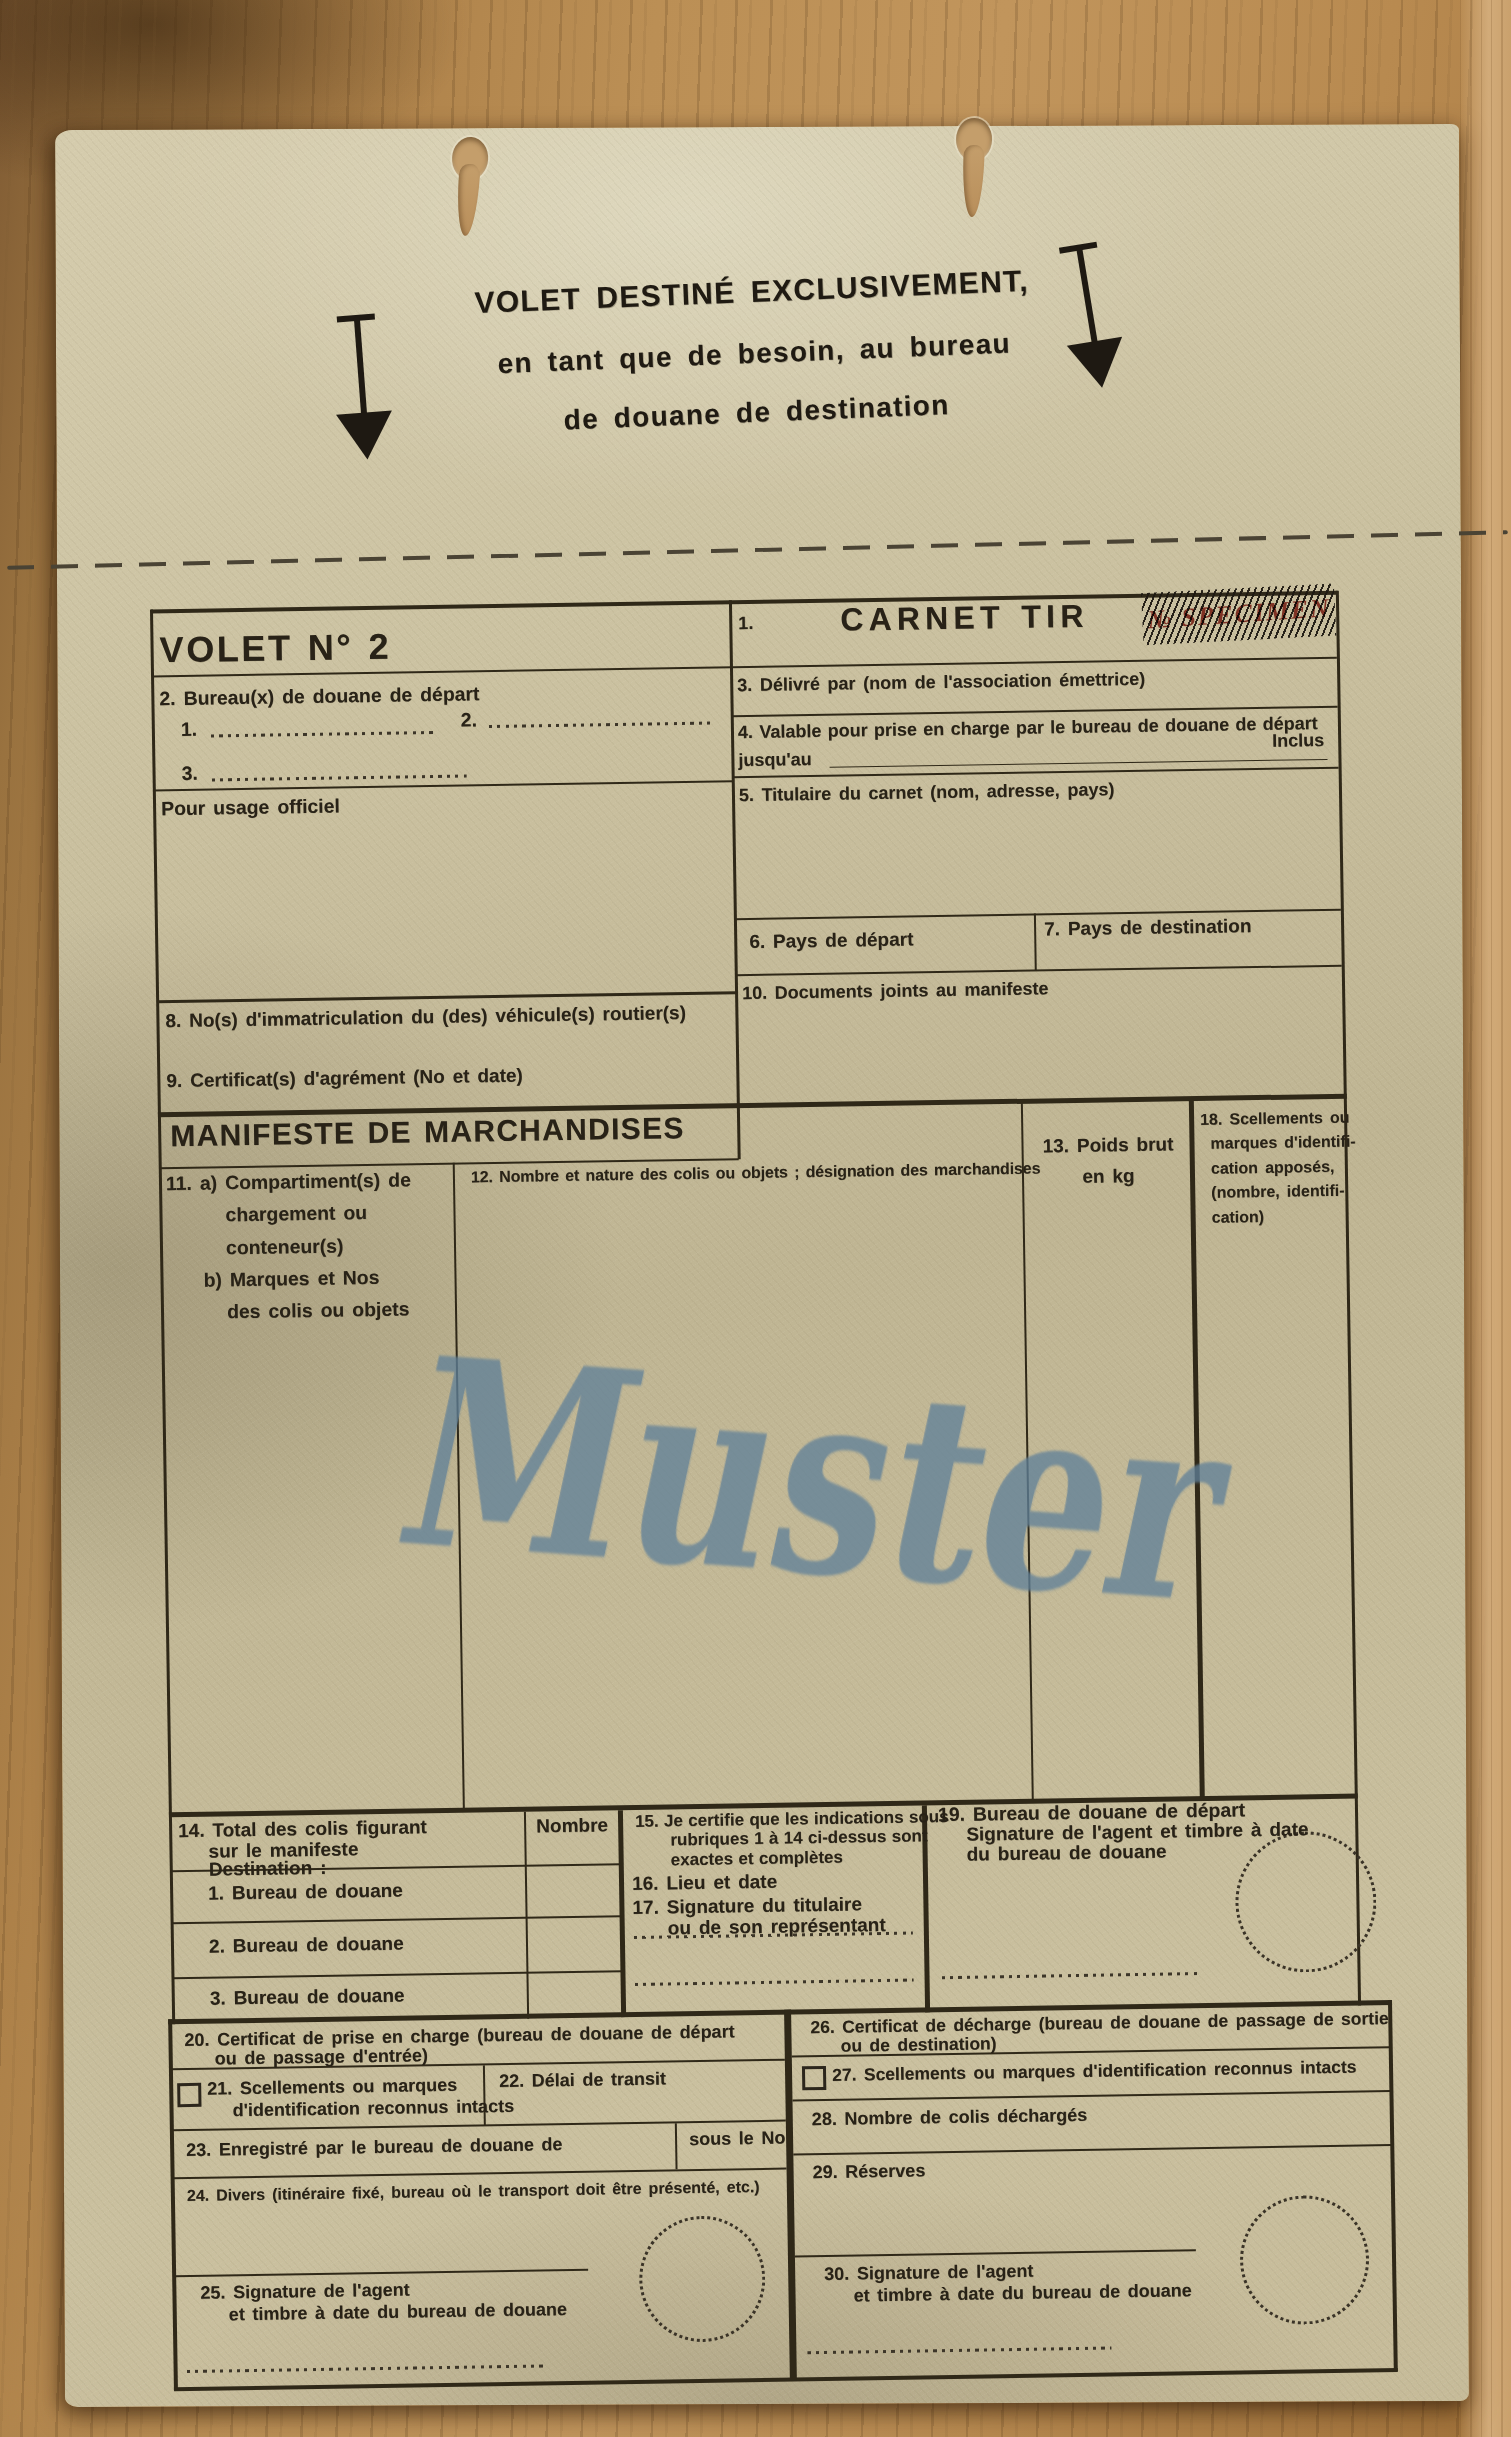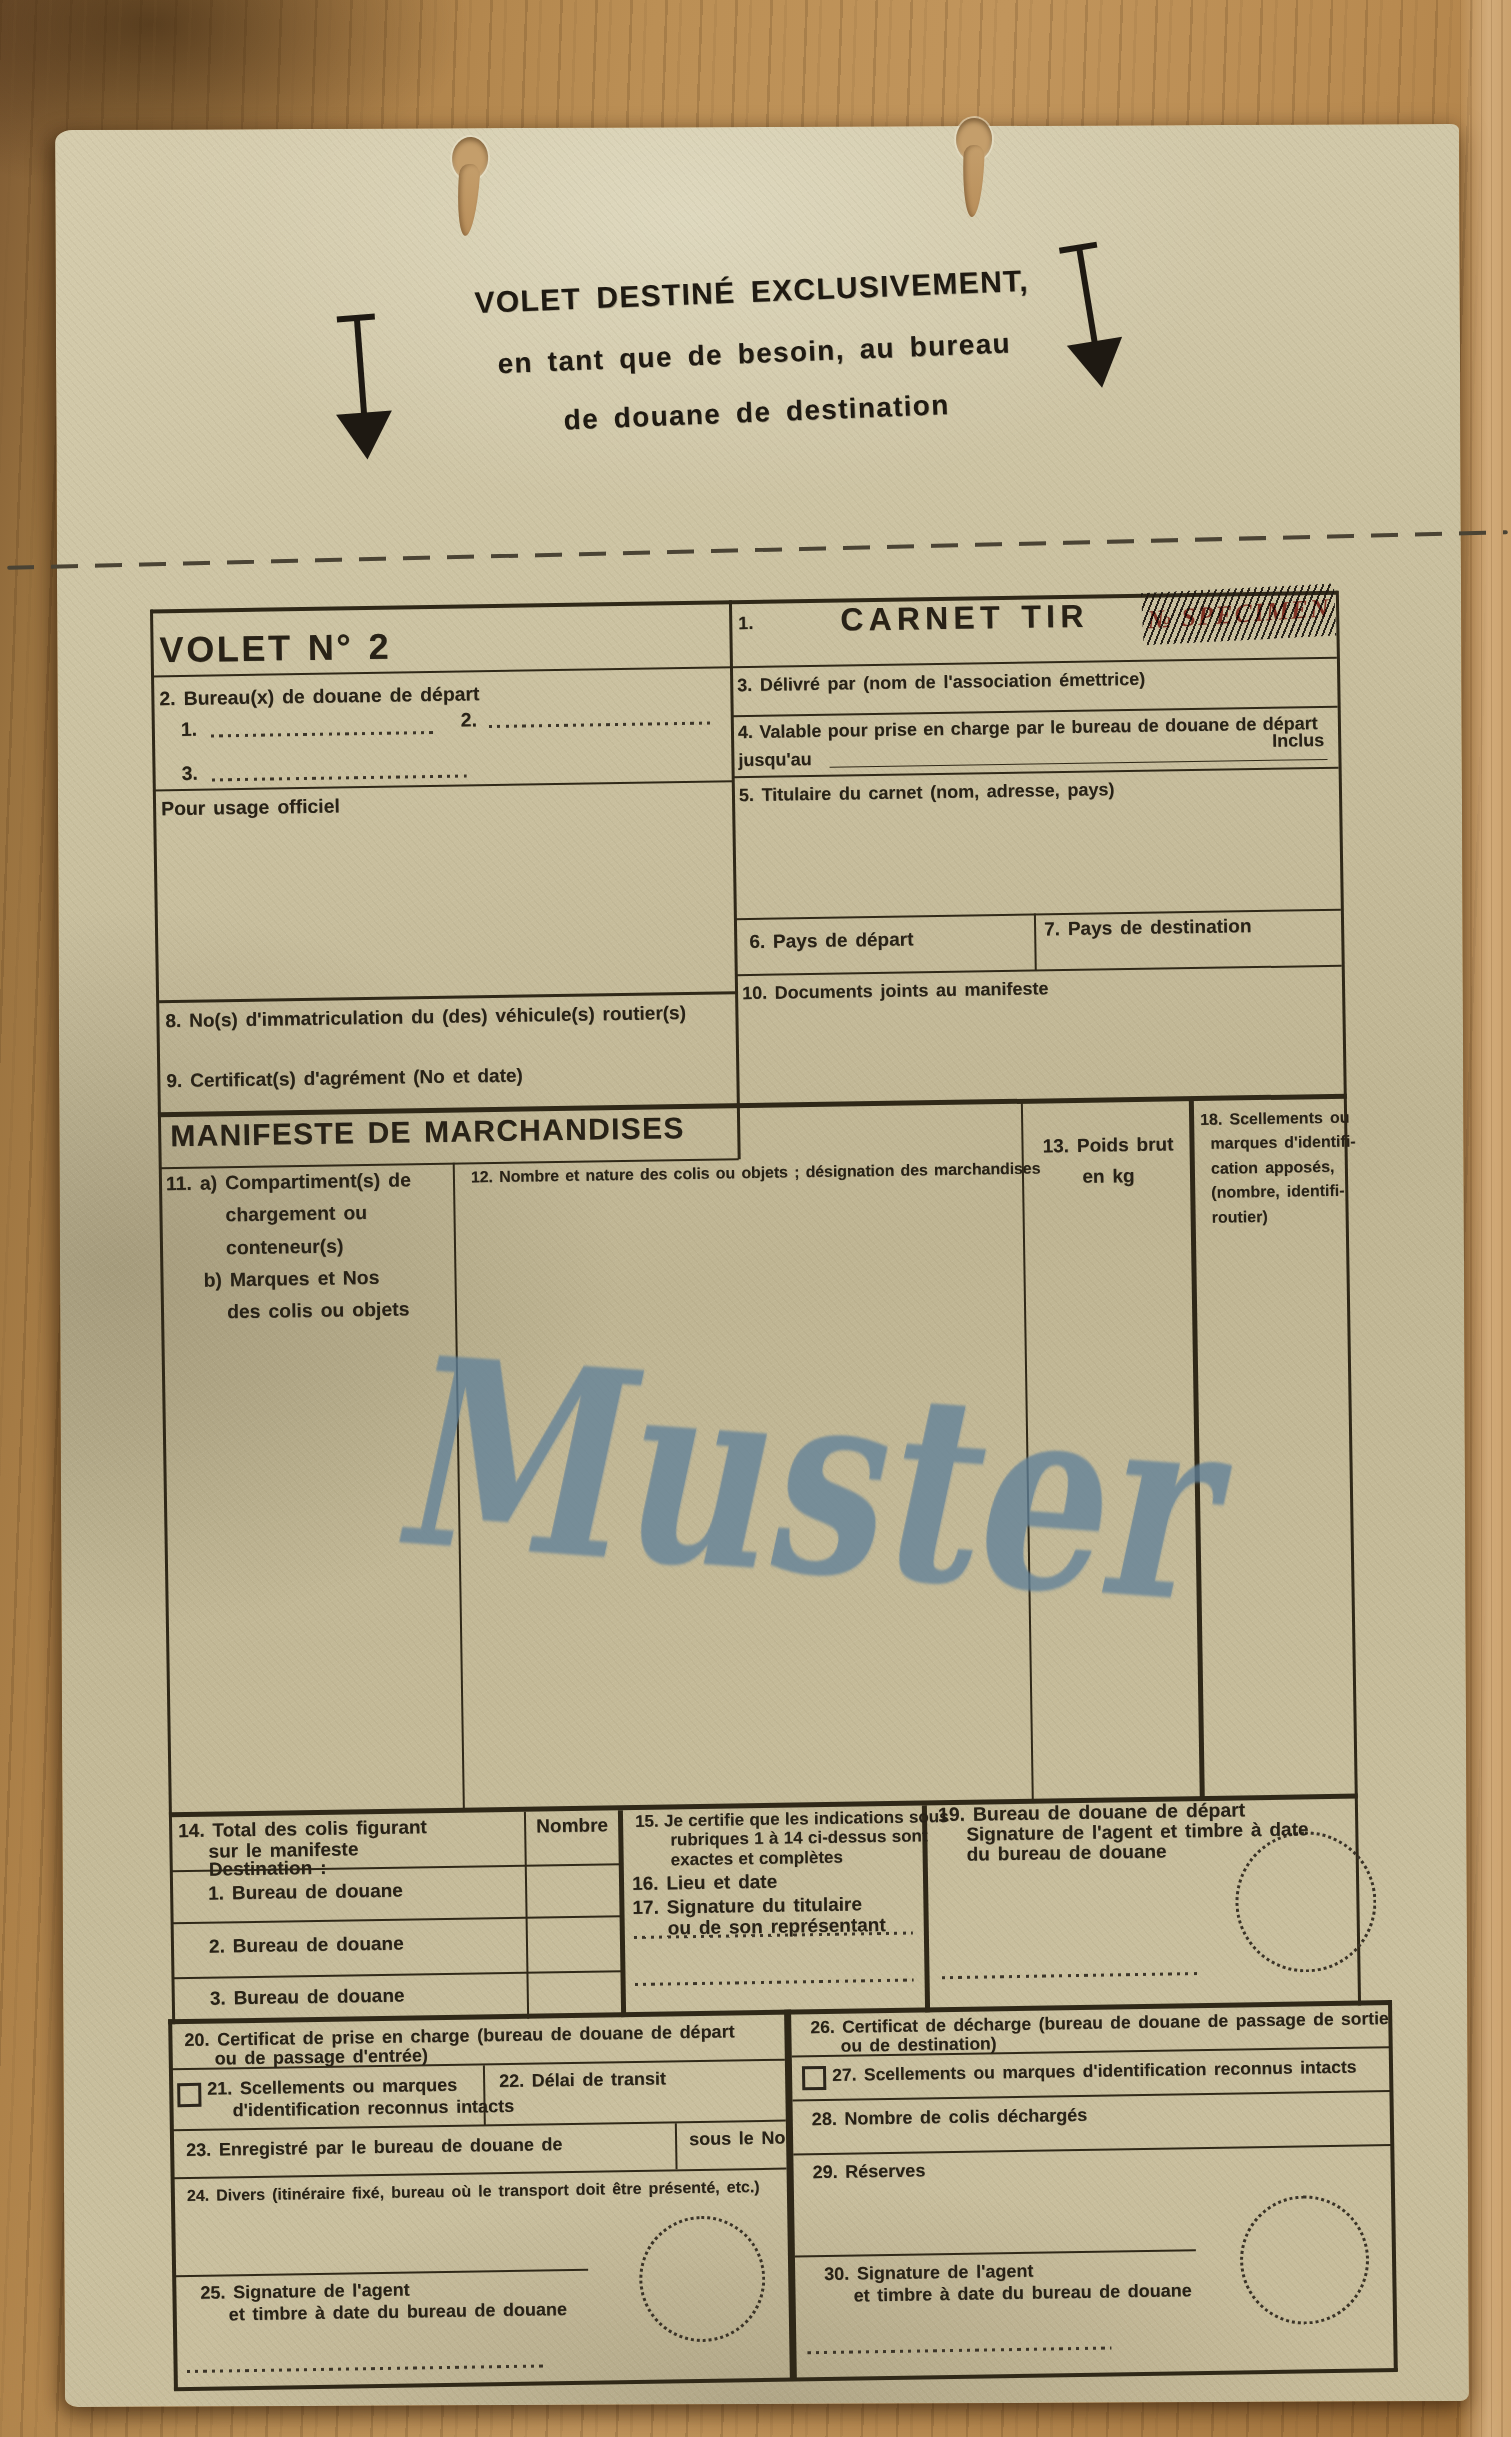--- a/index.html
+++ b/index.html
@@ -192,21 +192,21 @@
     <div class="lb" style="left:230px;top:1228px;font-size:19.4px;">conteneur(s)</div>
     <div class="lb" style="left:207px;top:1260px;font-size:19.4px;">b) Marques et Nos</div>
     <div class="lb" style="left:230px;top:1292px;font-size:19.4px;">des colis ou objets</div>
     <div class="lb" style="left:476px;top:1164px;font-size:16px;letter-spacing:-0.1px;word-spacing:1.9px;">12. Nombre et nature des colis ou objets ; désignation des marchandises</div>
     <div class="lb" style="left:1034px;top:1140px;width:159px;text-align:center;font-size:19px;">13. Poids brut</div>
     <div class="lb" style="left:1034px;top:1171px;width:159px;text-align:center;font-size:19px;">en kg</div>
     <div class="lb" style="left:1206px;top:1118px;font-size:16px;">18. Scellements ou</div>
     <div class="lb" style="left:1216px;top:1142px;font-size:16px;">marques d'identifi-</div>
     <div class="lb" style="left:1216px;top:1167px;font-size:16px;">cation apposés,</div>
     <div class="lb" style="left:1216px;top:1191px;font-size:16px;">(nombre, identifi-</div>
-    <div class="lb" style="left:1216px;top:1216px;font-size:16px;">routier)</div>
+    <div class="lb" style="left:1216px;top:1216px;font-size:16px;">cation)</div>
 
     <div class="stamp">Muster</div>
 
     <div class="lb" style="left:173px;top:1811px;font-size:19px;">14. Total des colis figurant</div>
     <div class="lb" style="left:203px;top:1832px;font-size:19px;">sur le manifeste</div>
     <div class="lb" style="left:203px;top:1850px;font-size:19px;">Destination :</div>
     <div class="lb" style="left:523px;top:1812px;width:88px;text-align:center;font-size:19px;">Nombre</div>
     <div class="lb" style="left:202px;top:1874px;font-size:19px;">1. Bureau de douane</div>
     <div class="lb" style="left:202px;top:1927px;font-size:19px;">2. Bureau de douane</div>
     <div class="lb" style="left:202px;top:1979px;font-size:19px;">3. Bureau de douane</div>

